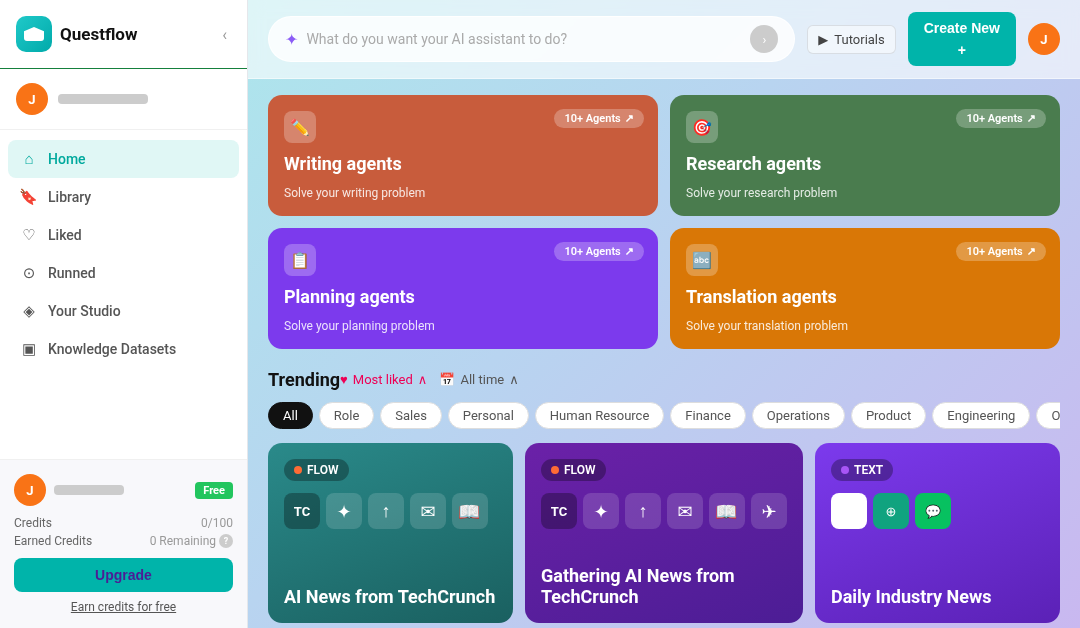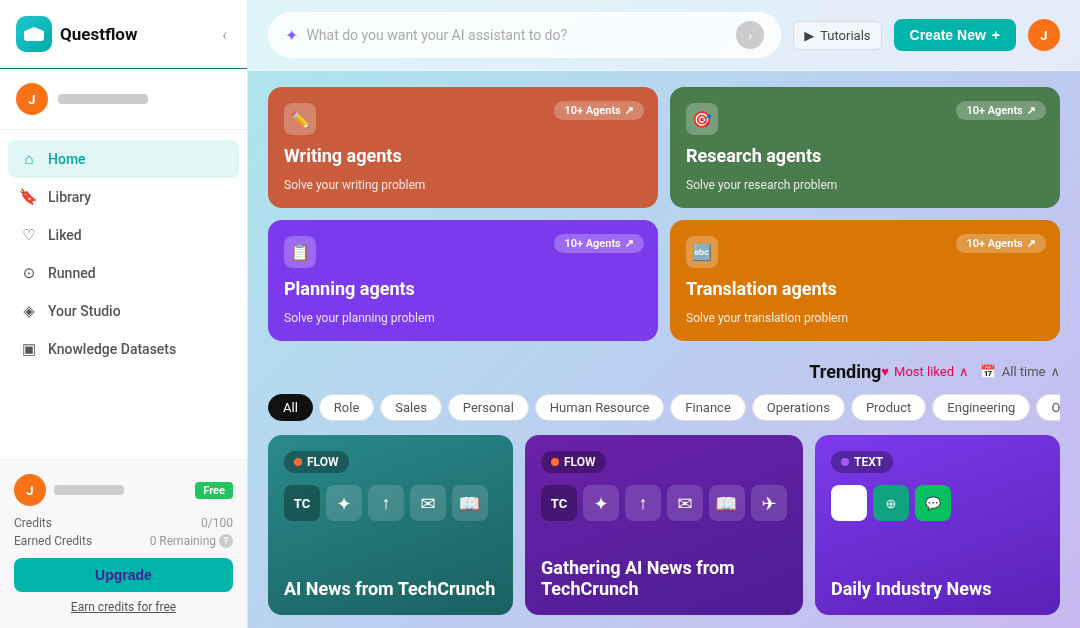--- a/index.html
+++ b/index.html
@@ -263,20 +263,21 @@
       color: white;
       border: none;
       border-radius: 8px;
       padding: 8px 16px;
       font-size: 14px;
       font-weight: 600;
       cursor: pointer;
       display: flex;
       align-items: center;
       gap: 6px;
+      flex-direction: column;
     }
     .content-area {
       flex: 1;
       overflow-y: auto;
       padding: 16px 20px;
     }
 
     
     .agents-grid {
       display: grid;
@@ -329,21 +330,21 @@
     .agent-desc {
       font-size: 12px;
       opacity: 0.85;
       margin-top: 12px;
     }
 
     
     .trending-header {
       display: flex;
       align-items: center;
-      justify-content: flex-end;
+      justify-content: flex-start;
       margin-bottom: 12px;
     }
     .trending-title {
       font-size: 18px;
       font-weight: 700;
       color: #111;
     }
     .trending-controls {
       display: flex;
       align-items: center;

